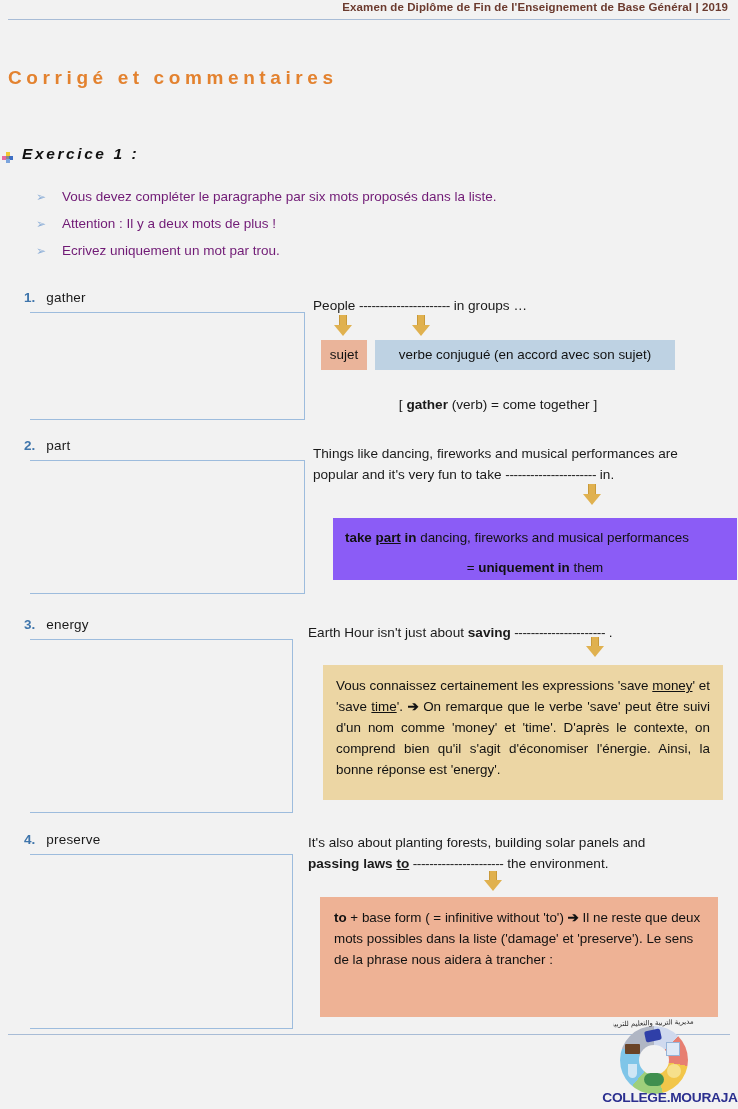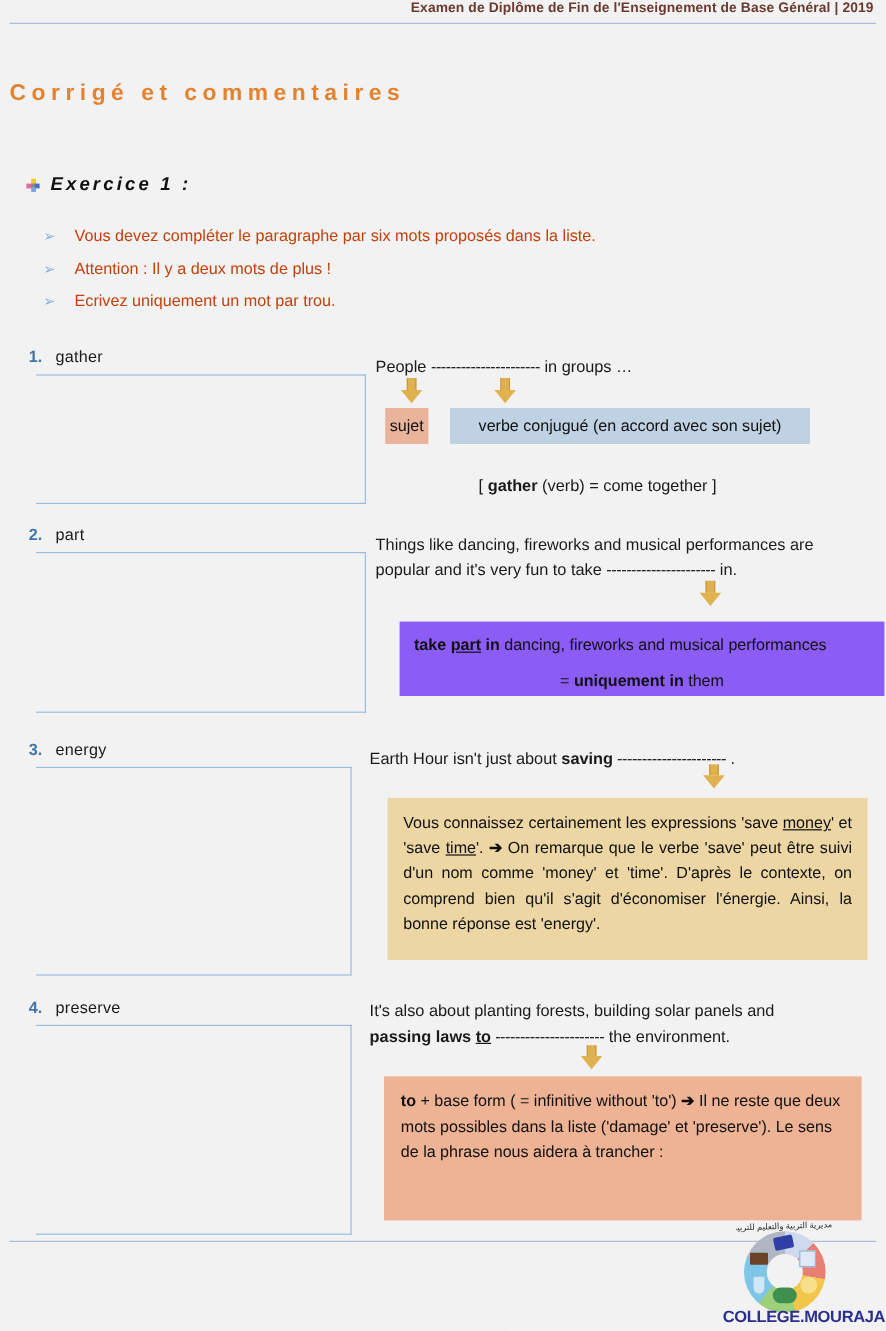--- a/index.html
+++ b/index.html
@@ -45,23 +45,23 @@
     font-size: 19px;
     font-weight: bold;
     letter-spacing: 4.6px;
     color: #e3822f;
     white-space: nowrap;
   }
 
   
   #exercise-heading {
     position: absolute;
-    left: 22px; top: 145px;
+    left: 2px; top: 145px;
     display: flex;
-    align-items: center;
+    align-items: flex-end;
     gap: 9px;
   }
   #exercise-bullet {
     width: 11px; height: 11px;
     position: relative;
     flex: none;
   }
   #exercise-bullet i {
     position: absolute; display: block;
   }
@@ -93,21 +93,21 @@
   }
   .intro-arrow {
     flex: none;
     color: #8fb0d8;
     font-size: 12px;
     line-height: 18px;
   }
   .intro-text {
     font-size: 13.5px;
     line-height: 18px;
-    color: #c2410c;
+    color: #701a75;
     white-space: nowrap;
   }
 
   
   .answer-label {
     position: absolute;
     display: flex;
     align-items: baseline;
     gap: 11px;
     white-space: nowrap;
@@ -335,21 +335,21 @@
 
 <div class="down-arrow" style="left:334px; top:315px;">
   <div class="shaft" style="height:10px;"></div>
     <div class="head"></div>
 </div>
 <div class="down-arrow" style="left:412px; top:315px;">
   <div class="shaft" style="height:10px;"></div>
     <div class="head"></div>
 </div>
 
-<div class="box salmon centered" style="left:321px; top:340px; width:36px; height:30px; line-height:30px;">sujet</div>
+<div class="box salmon centered" style="left:321px; top:340px; width:46px; height:30px; line-height:30px;">sujet</div>
 <div class="box blue centered" style="left:375px; top:340px; width:300px; height:30px; line-height:30px;">verbe conjugué (en accord avec son sujet)</div>
 
 <div class="prompt centered" style="left:321px; top:394px; width:354px;">
   <span>[ </span><b>gather</b><span> (verb) = come together ]</span>
 </div>
 
 <div class="answer-label" style="left:24px; top:438px;">
   <span class="answer-num">2.</span>
   <span class="answer-word">part</span>
 </div>

